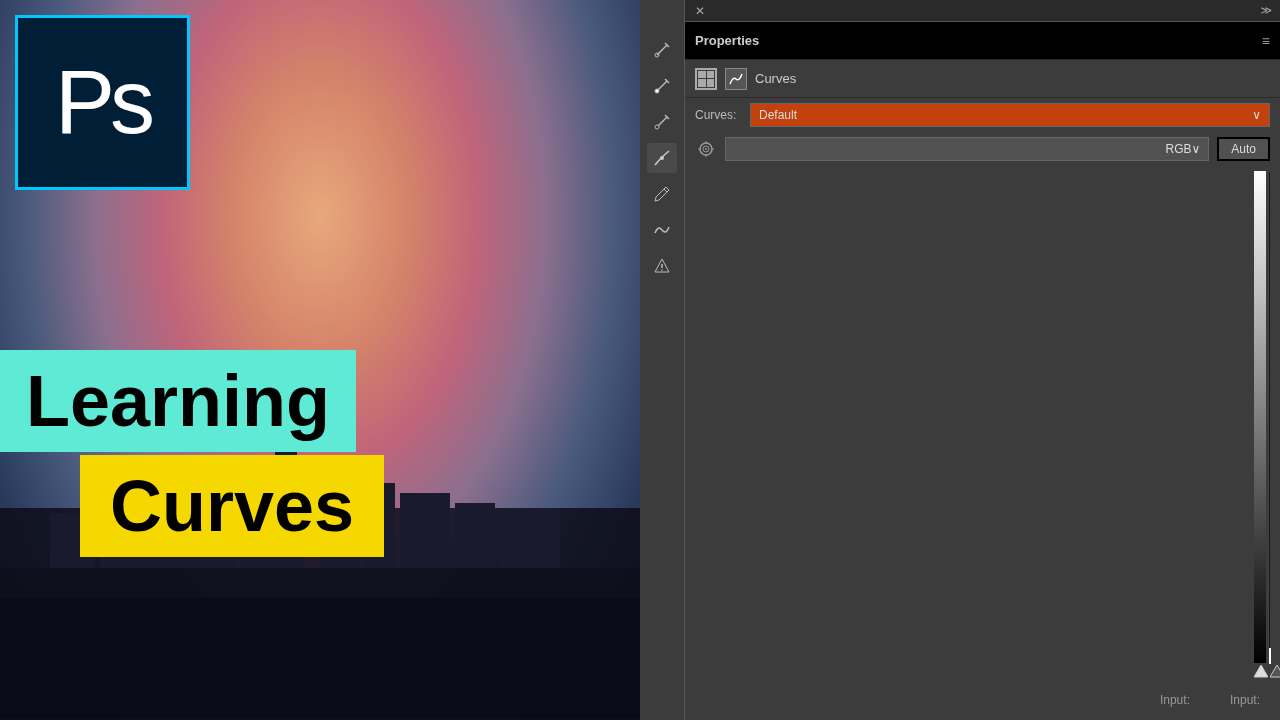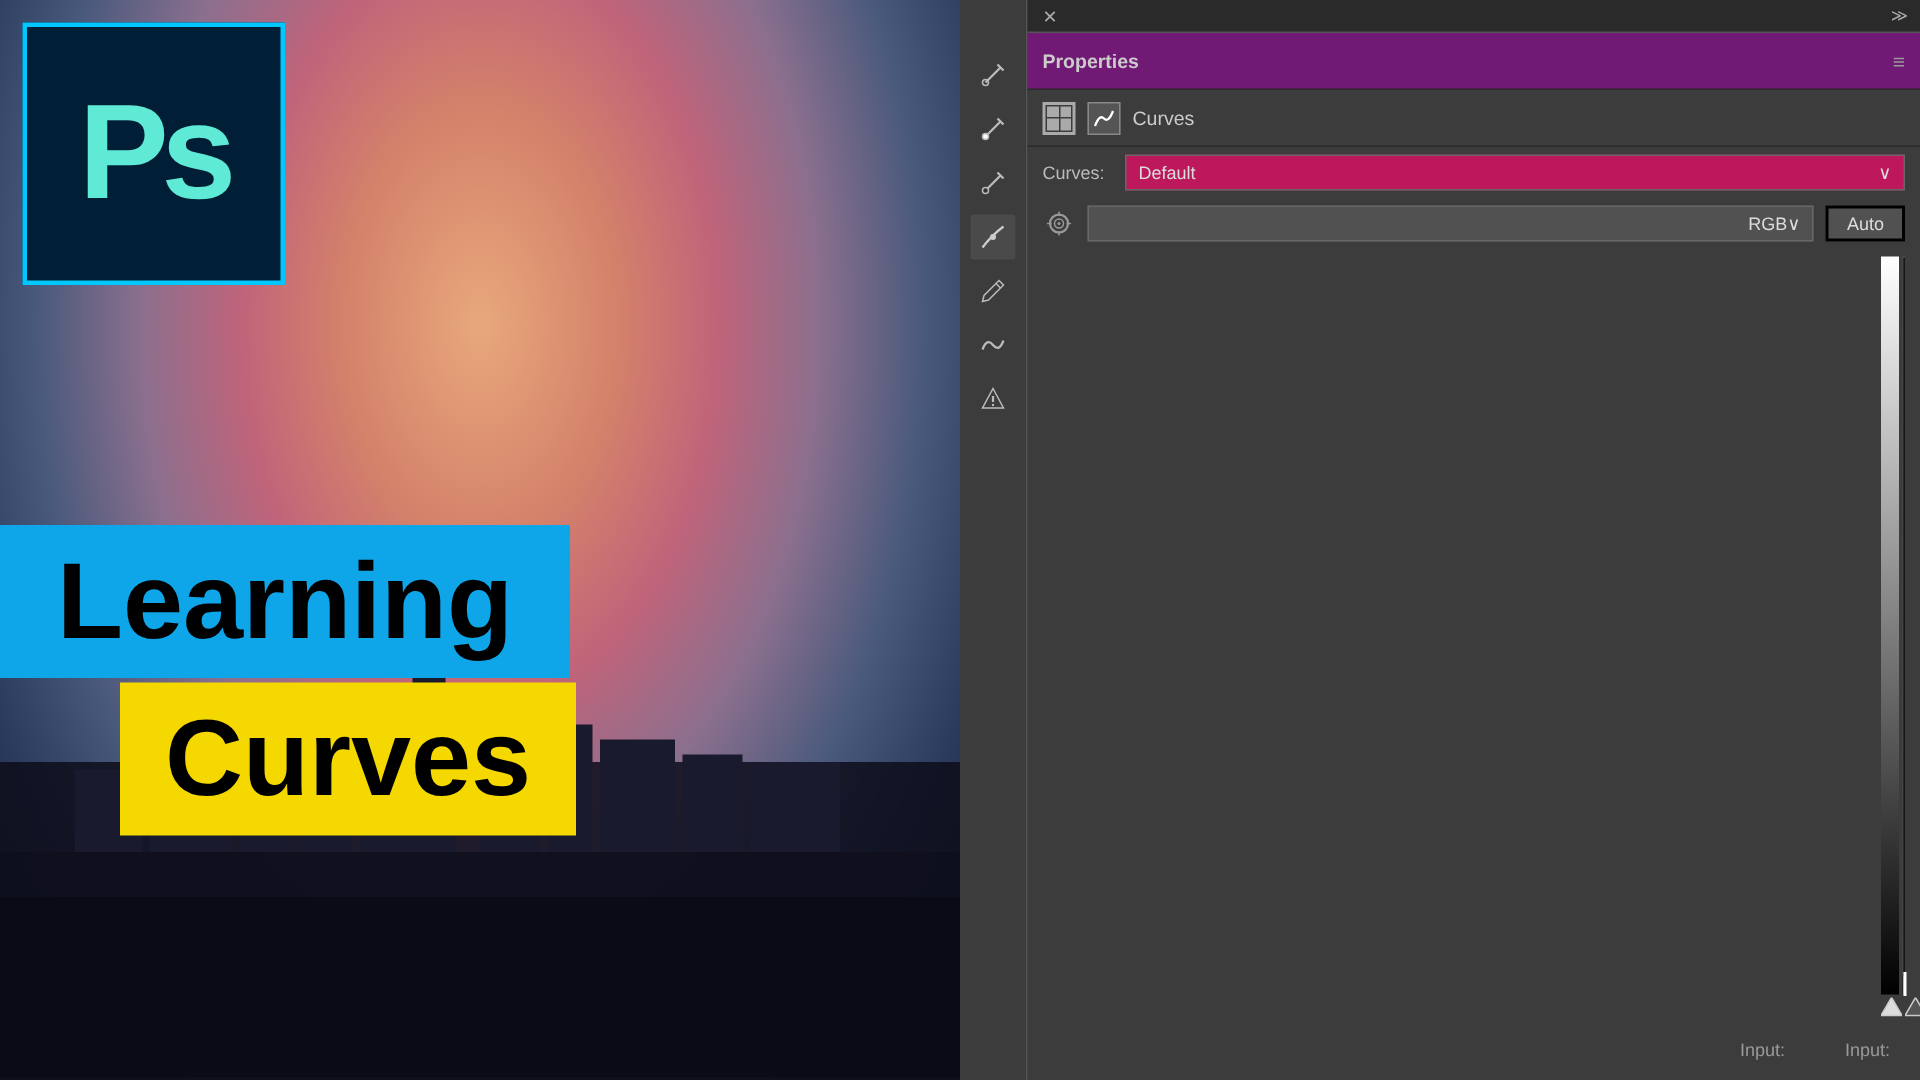--- a/index.html
+++ b/index.html
@@ -41,33 +41,33 @@
       background: #001e36;
       border: 3px solid #00c8ff;
       display: flex;
       align-items: center;
       justify-content: center;
       z-index: 10;
     }
 
     .ps-text {
       font-size: 90px;
-      font-weight: 700;
-      color: #5eead4;
+      font-weight: 400;
+      color: #ffffff;
       font-family: Arial Black, sans-serif;
       letter-spacing: -5px;
     }
 
     
     .learning-banner {
       position: absolute;
       top: 350px;
       left: 0;
-      background: #0ea5e9;
-      padding: 10px 38px;
+      background: #5eead4;
+      padding: 10px 26px;
       z-index: 10;
     }
 
     .learning-text {
       font-size: 72px;
       font-weight: 900;
       color: #000;
       font-family: Arial Black, sans-serif;
     }
 
@@ -153,21 +153,21 @@
 
     .expand-btn {
       color: #aaa;
       font-size: 11px;
       cursor: pointer;
     }
 
     
     .props-header {
       height: 38px;
-      background: #701a75;
+      background: #000000;
       display: flex;
       align-items: center;
       padding: 0 10px;
       border-bottom: 1px solid #2a2a2a;
     }
 
     .props-title {
       color: #ccc;
       font-size: 13px;
       font-weight: bold;
@@ -208,21 +208,21 @@
 
     .preset-label {
       color: #bbb;
       font-size: 12px;
       min-width: 45px;
     }
 
     .preset-dropdown {
       flex: 1;
       height: 24px;
-      background: #be185d;
+      background: #c2410c;
       border: 1px solid #666;
       color: #ddd;
       font-size: 12px;
       padding: 0 8px;
       display: flex;
       align-items: center;
       justify-content: space-between;
       cursor: pointer;
     }
 

